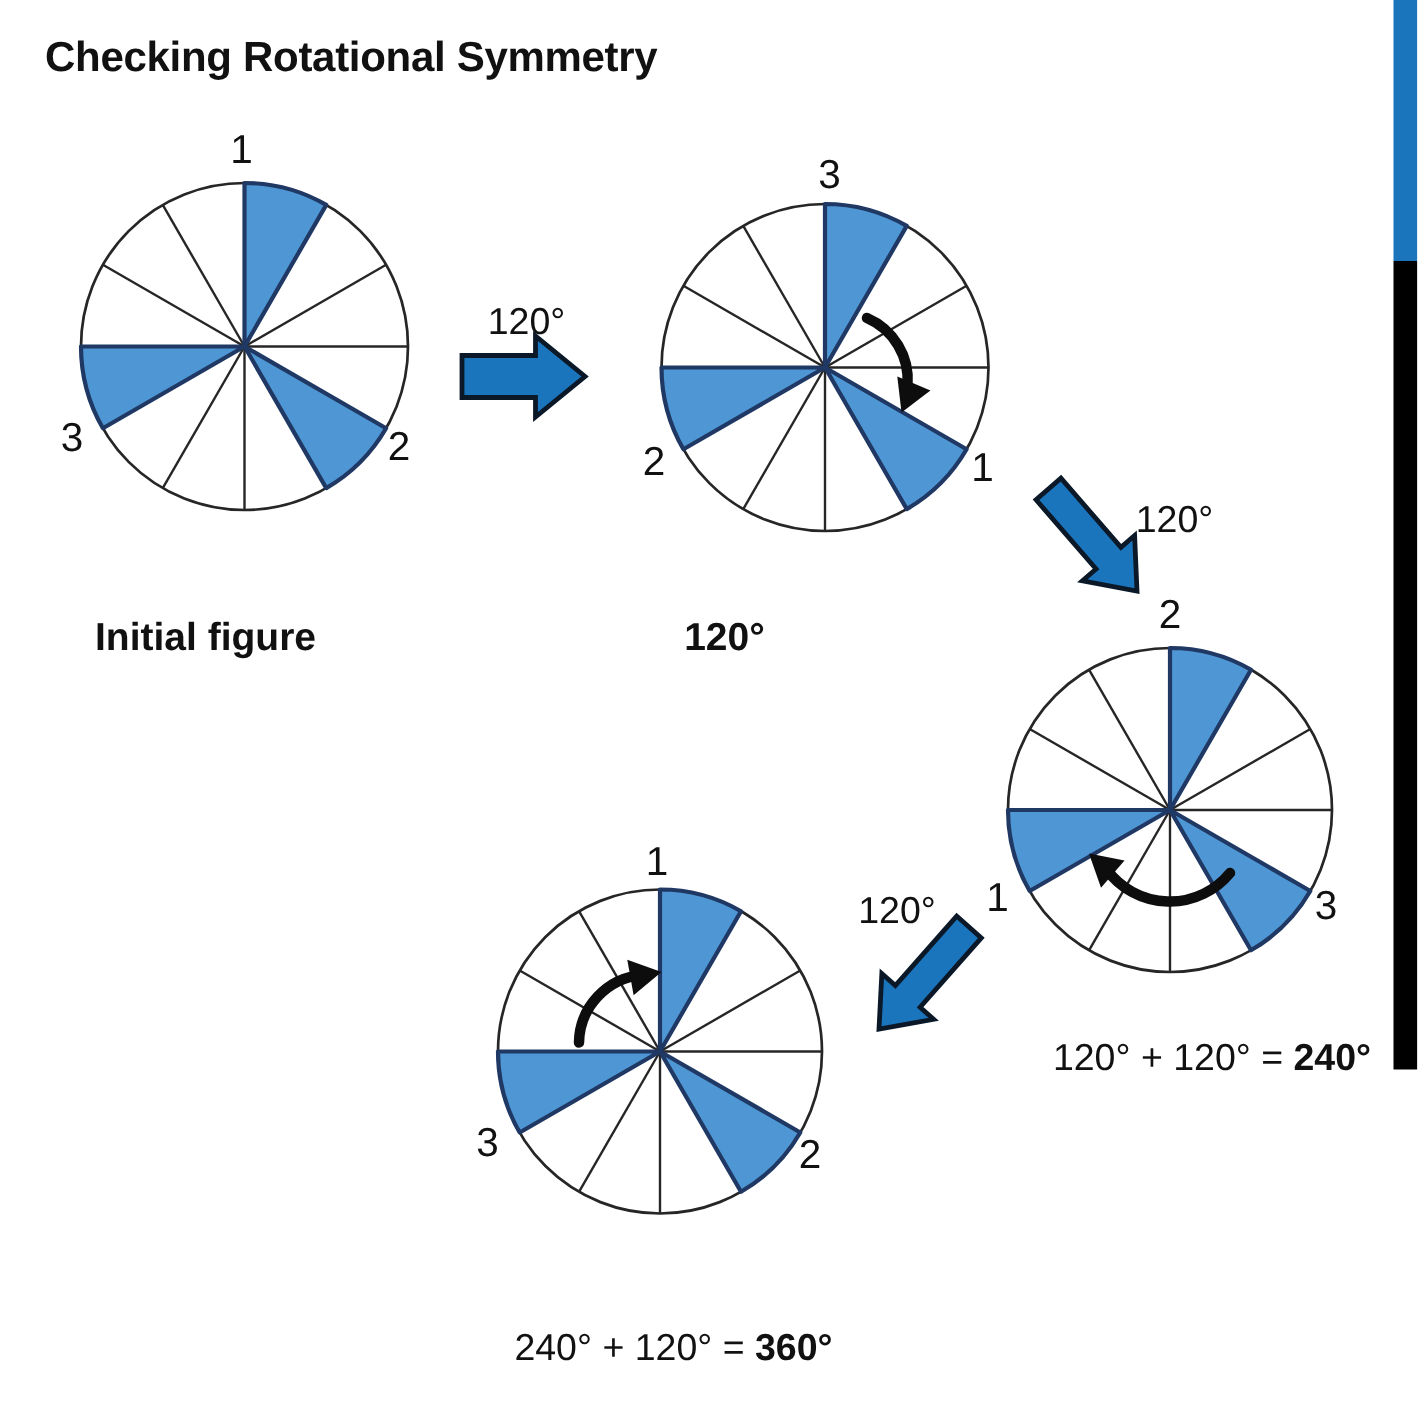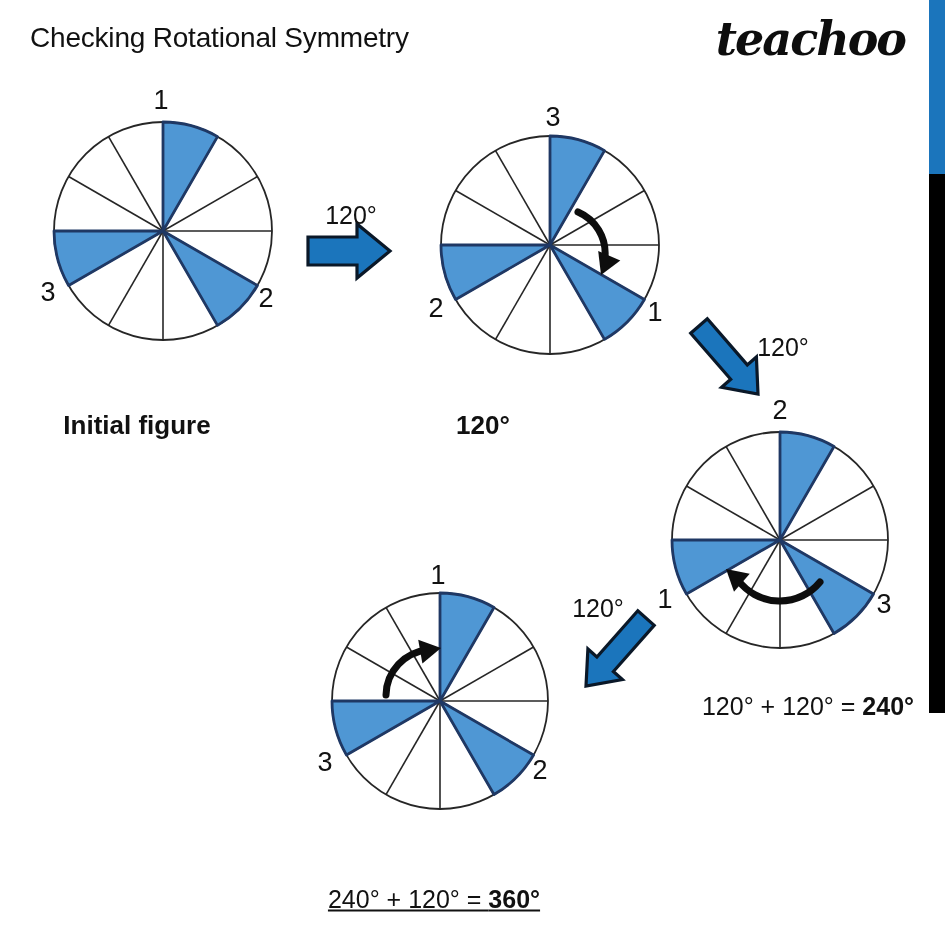--- a/index.html
+++ b/index.html
@@ -1,21 +1,21 @@
 <!DOCTYPE html>
 <html><head>
 <meta charset="utf-8">
 <style>
   html,body{margin:0;padding:0;background:#fff;}
   #stage{
     position:relative;width:945px;height:945px;background:#ffffff;
     font-family:"Liberation Sans", sans-serif;overflow:hidden;
   }
   #page-title{
-    position:absolute;left:30px;top:22px;font-size:28px;font-weight:normal;
+    position:absolute;left:30px;top:22px;font-size:28px;font-weight:bold;
     color:#111;letter-spacing:-0.2px;
   }
   #logo{
     position:absolute;right:40px;top:12px;font-size:46px;font-weight:bold;
     font-style:italic;font-family:"DejaVu Serif", serif;color:#0d0d0d;
     letter-spacing:-2px;
   }
   .sidebar-bar{position:absolute;right:0;width:16px;}
   #sidebar-blue{top:0;height:174px;}
   #sidebar-black{top:174px;height:539px;}
@@ -33,21 +33,20 @@
   .step-arrow-label{
     position:absolute;transform:translate(-50%,-50%);font-size:25px;color:#111;
     white-space:nowrap;
   }
 </style>
 </head>
 <body>
 
 <div id="stage">
   <div id="page-title">Checking Rotational Symmetry</div>
-  <div id="logo">teachoo</div>
   <div id="sidebar-blue" class="sidebar-bar" style="background: rgb(27, 117, 188);"></div>
   <div id="sidebar-black" class="sidebar-bar" style="background: rgb(0, 0, 0);"></div>
   <svg id="diagram-svg" width="945" height="945" viewBox="0 0 945 945">
       <g>
         <line x1="163" y1="231" x2="163" y2="122" stroke="#262626" stroke-width="1.6"></line>
         <line x1="163" y1="231" x2="217.5" y2="136.60323098749618" stroke="#262626" stroke-width="1.6"></line>
         <line x1="163" y1="231" x2="257.3967690125038" y2="176.5" stroke="#262626" stroke-width="1.6"></line>
         <line x1="163" y1="231" x2="272" y2="231" stroke="#262626" stroke-width="1.6"></line>
         <line x1="163" y1="231" x2="257.3967690125038" y2="285.5" stroke="#262626" stroke-width="1.6"></line>
         <line x1="163" y1="231" x2="217.5" y2="325.3967690125038" stroke="#262626" stroke-width="1.6"></line>
@@ -135,18 +134,18 @@
       <div class="wheel-label" style="left: 655px; top: 312px;">1</div>
       <div class="wheel-label" style="left: 436px; top: 308px;">2</div>
       <div class="wheel-caption caption-strong" style="left: 483px; top: 425px;"><b>120°</b></div>
       <div class="wheel-label" style="left: 780px; top: 410px;">2</div>
       <div class="wheel-label" style="left: 884px; top: 604px;">3</div>
       <div class="wheel-label" style="left: 665px; top: 599px;">1</div>
       <div class="wheel-caption" style="left: 808px; top: 706px;">120° + 120° = <b>240°</b></div>
       <div class="wheel-label" style="left: 438px; top: 575px;">1</div>
       <div class="wheel-label" style="left: 540px; top: 770px;">2</div>
       <div class="wheel-label" style="left: 325px; top: 762px;">3</div>
-      <div class="wheel-caption" style="left: 434px; top: 899px; text-decoration: underline;">240° + 120° = <b>360°</b></div>
+      <div class="wheel-caption" style="left: 449px; top: 899px;">240° + 120° = <b>360°</b></div>
       <div class="step-arrow-label" style="left: 351px; top: 215px;">120°</div>
       <div class="step-arrow-label" style="left: 783px; top: 347px;">120°</div>
       <div class="step-arrow-label" style="left: 598px; top: 608px;">120°</div>
     </div>
 </div>
 
 </body></html>

